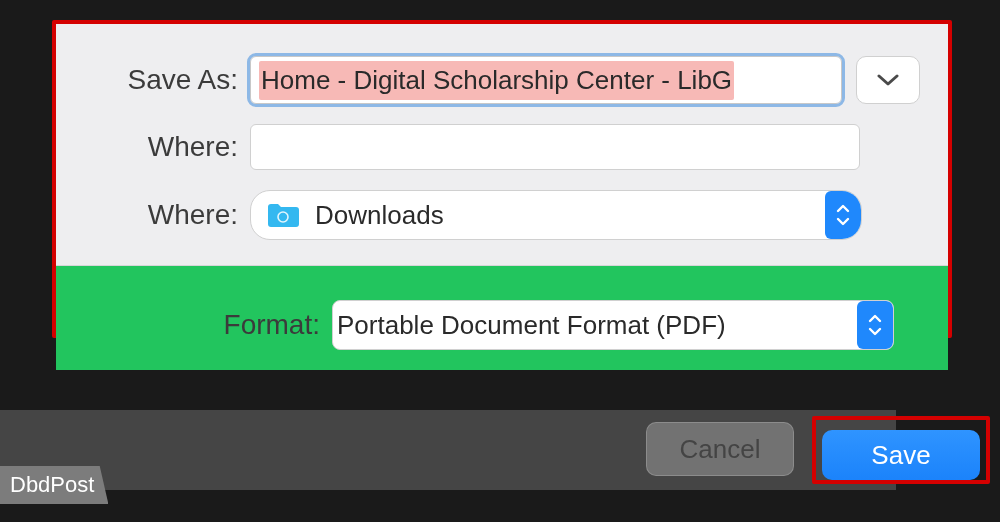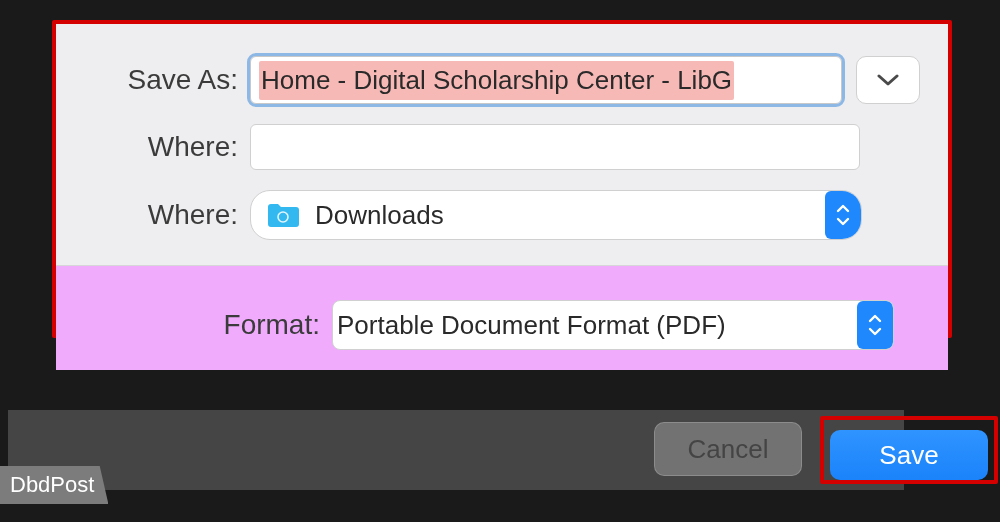--- a/index.html
+++ b/index.html
@@ -113,21 +113,21 @@
       align-items: center;
       justify-content: center;
       gap: 4px;
     }
     .divider {
       height: 1px;
       background: #d6d6d8;
       margin: 6px 0 0 0;
     }
     .bottom-section {
-      background: #f0abfc;
+      background: #22c55e;
       padding: 34px 28px 20px 28px;
     }
     .format-row {
       display: flex;
       align-items: center;
     }
     .format-label {
       width: 248px;
       text-align: right;
       font-size: 28px;
@@ -152,21 +152,20 @@
       color: #2a2a2a;
       white-space: nowrap;
     }
     .buttons-area {
       position: absolute;
       left: 0;
       top: 410px;
       width: 896px;
       height: 80px;
       background: rgba(222,222,224,0.22);
-      margin-left: 8px;
     }
     .cancel-button {
       position: absolute;
       left: 646px;
       top: 12px;
       width: 148px;
       height: 54px;
       background: rgba(250,250,250,0.25);
       border: 1px solid rgba(200,200,200,0.3);
       border-radius: 10px;

